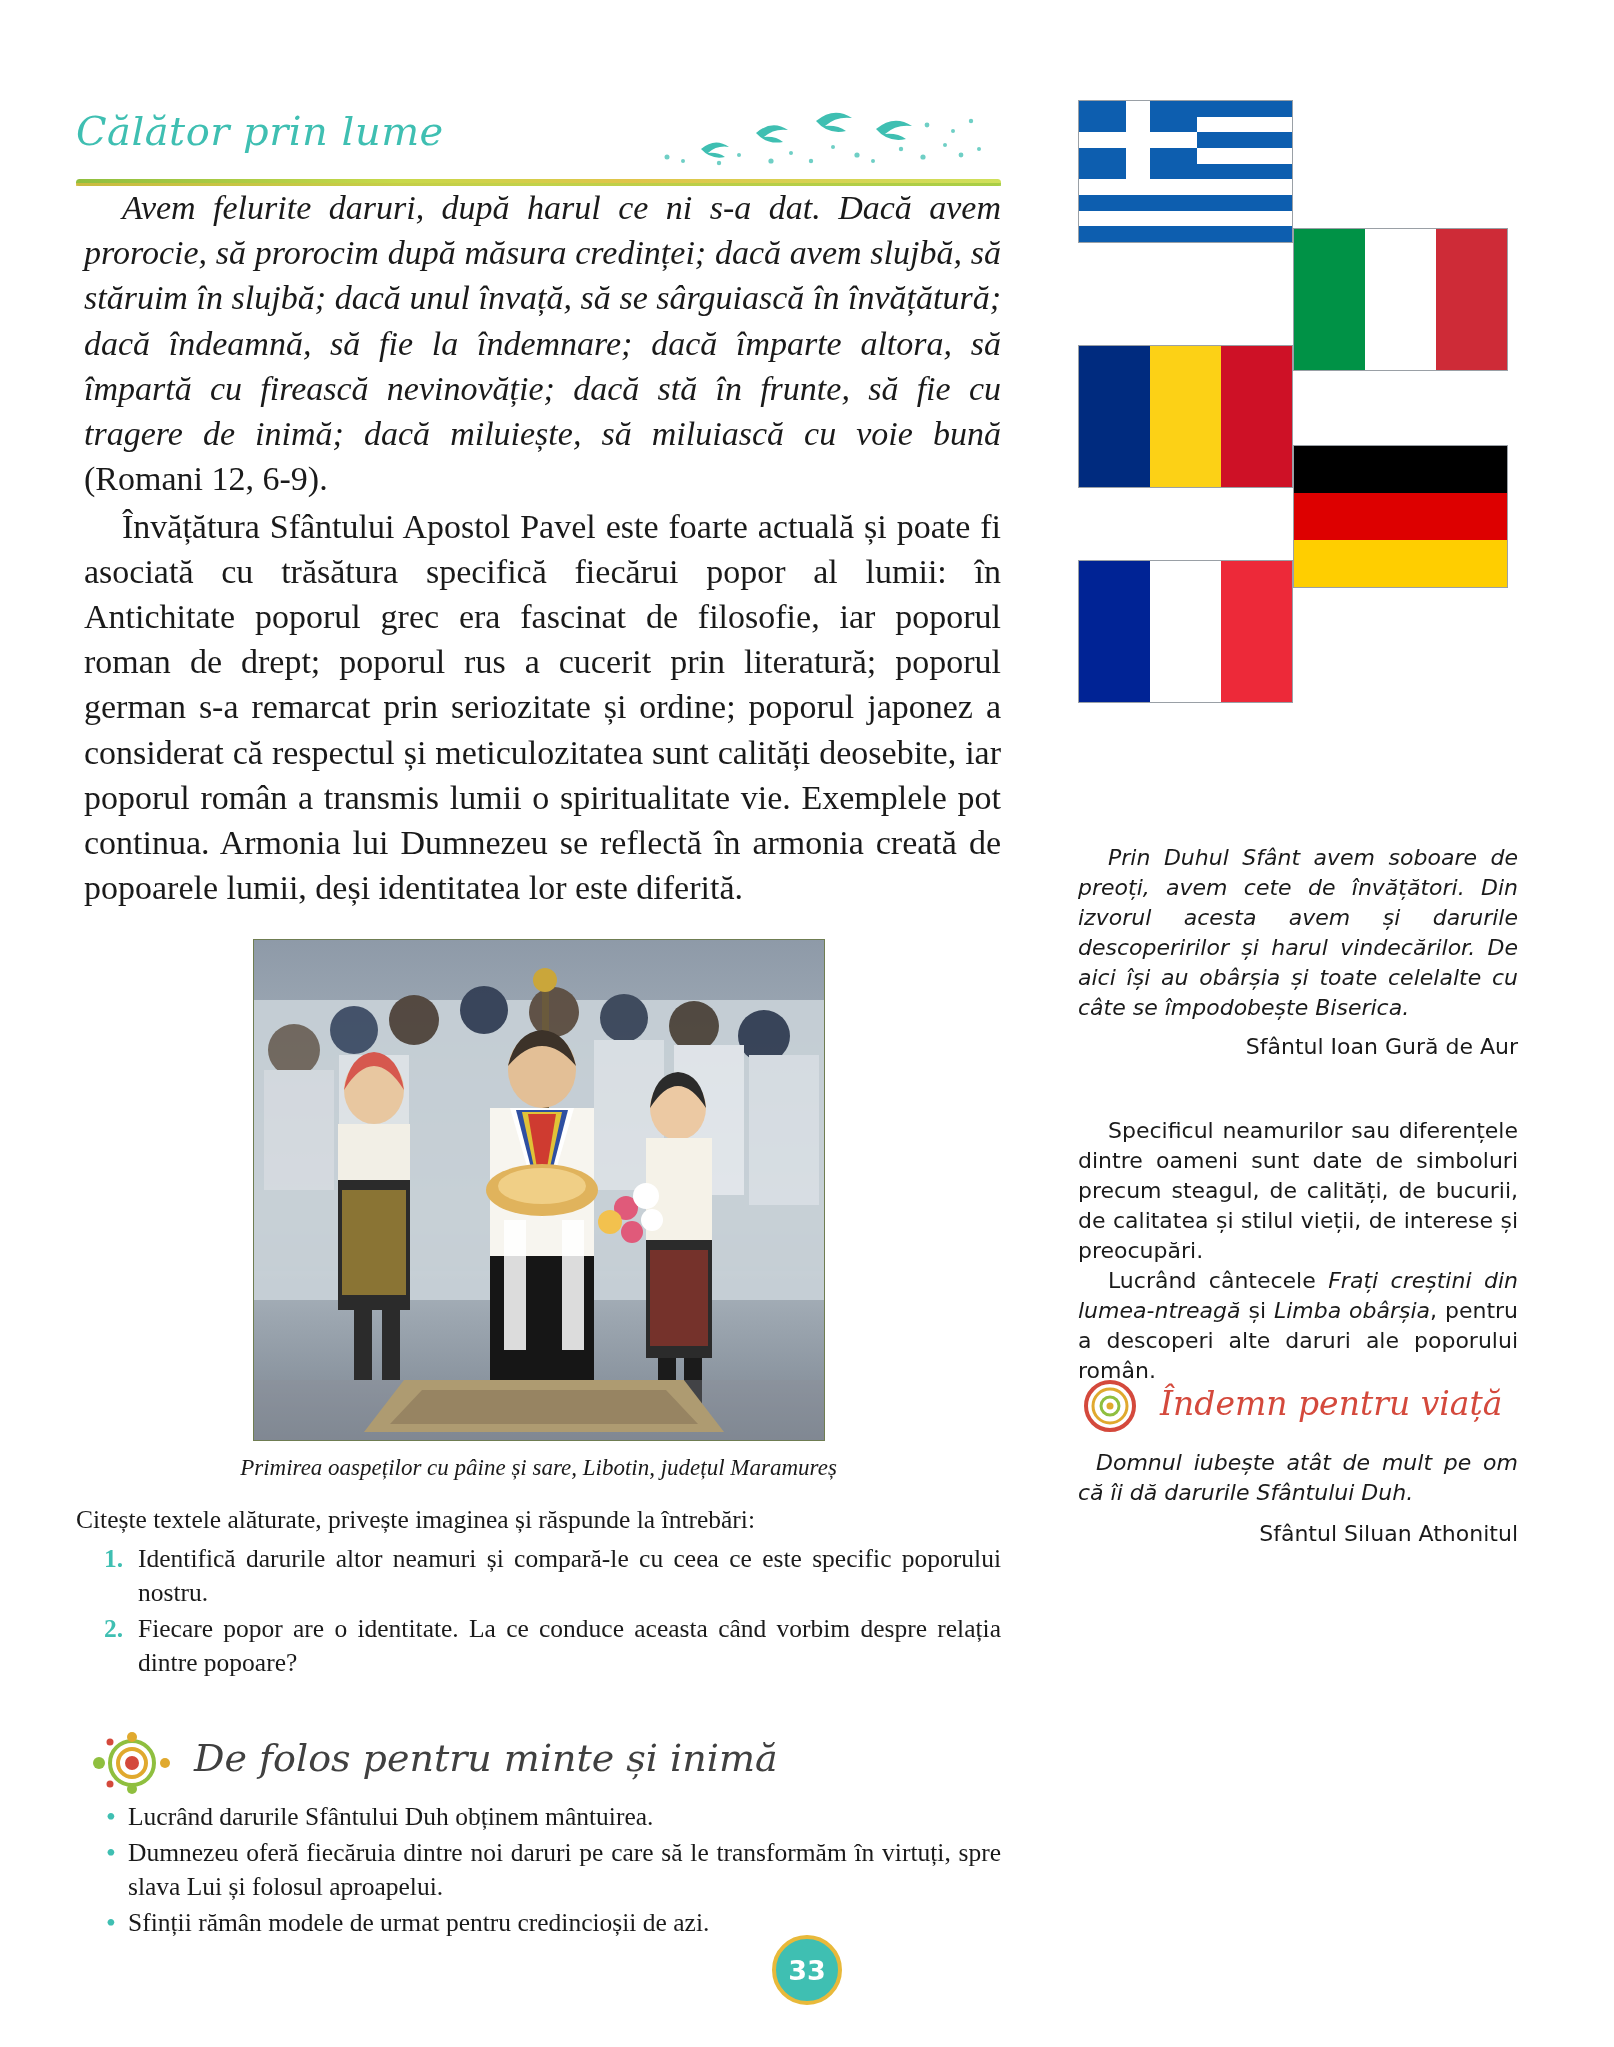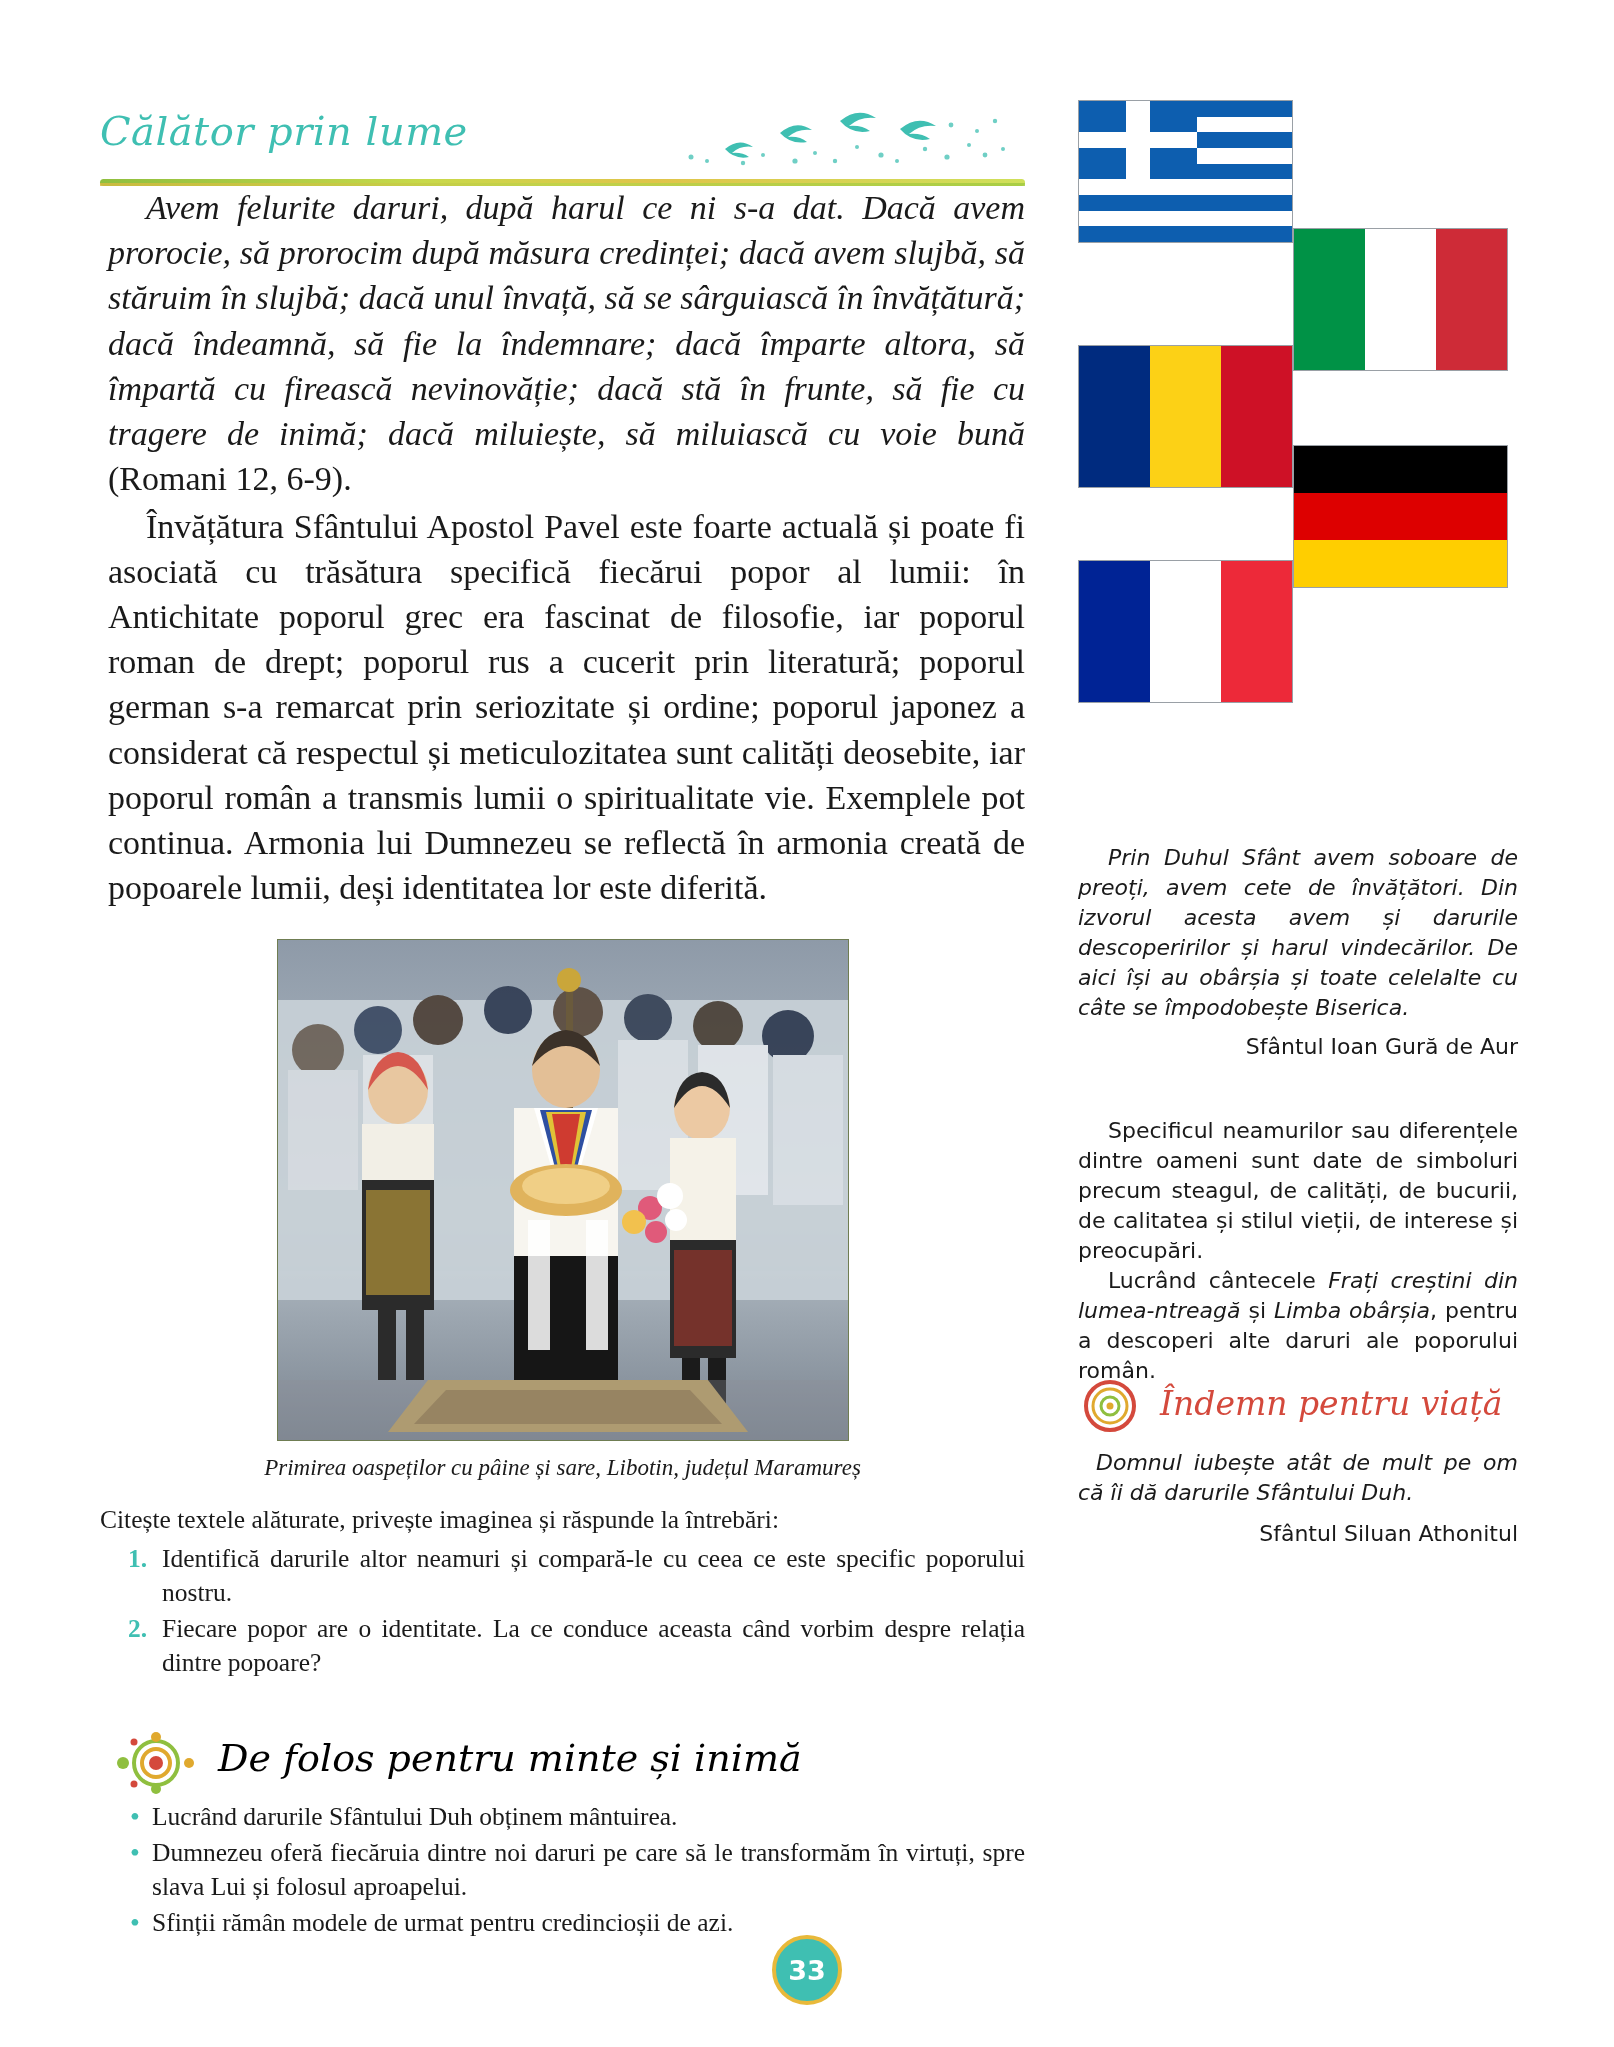--- a/index.html
+++ b/index.html
@@ -18,21 +18,21 @@
 
   
   .page {
     position: absolute;
     inset: 0;
   }
 
   
   .left-col {
     position: absolute;
-    left: 100px;
+    left: 76px;
     top: 95px;
     width: 925px;
   }
 
   .section-head {
     position: relative;
     height: 90px;
   }
   .section-title {
     font-family: "DejaVu Serif", serif;
@@ -130,21 +130,21 @@
 
   
   .subsection {
     margin-top: 58px;
     position: relative;
   }
   .sub-title {
     font-family: "DejaVu Serif", serif;
     font-style: italic;
     font-size: 38px;
-    color: #000000;
+    color: #404040;
     padding-left: 118px;
     line-height: 1.1;
   }
   .rosette {
     position: absolute;
     left: 10px;
     top: -6px;
     width: 92px;
     height: 62px;
   }

